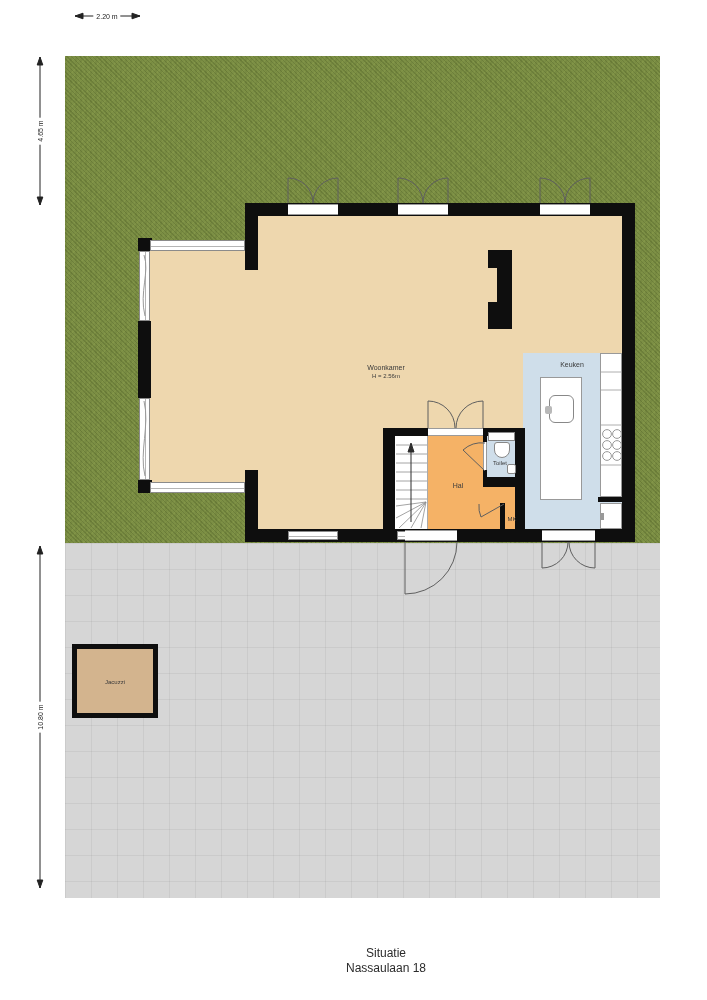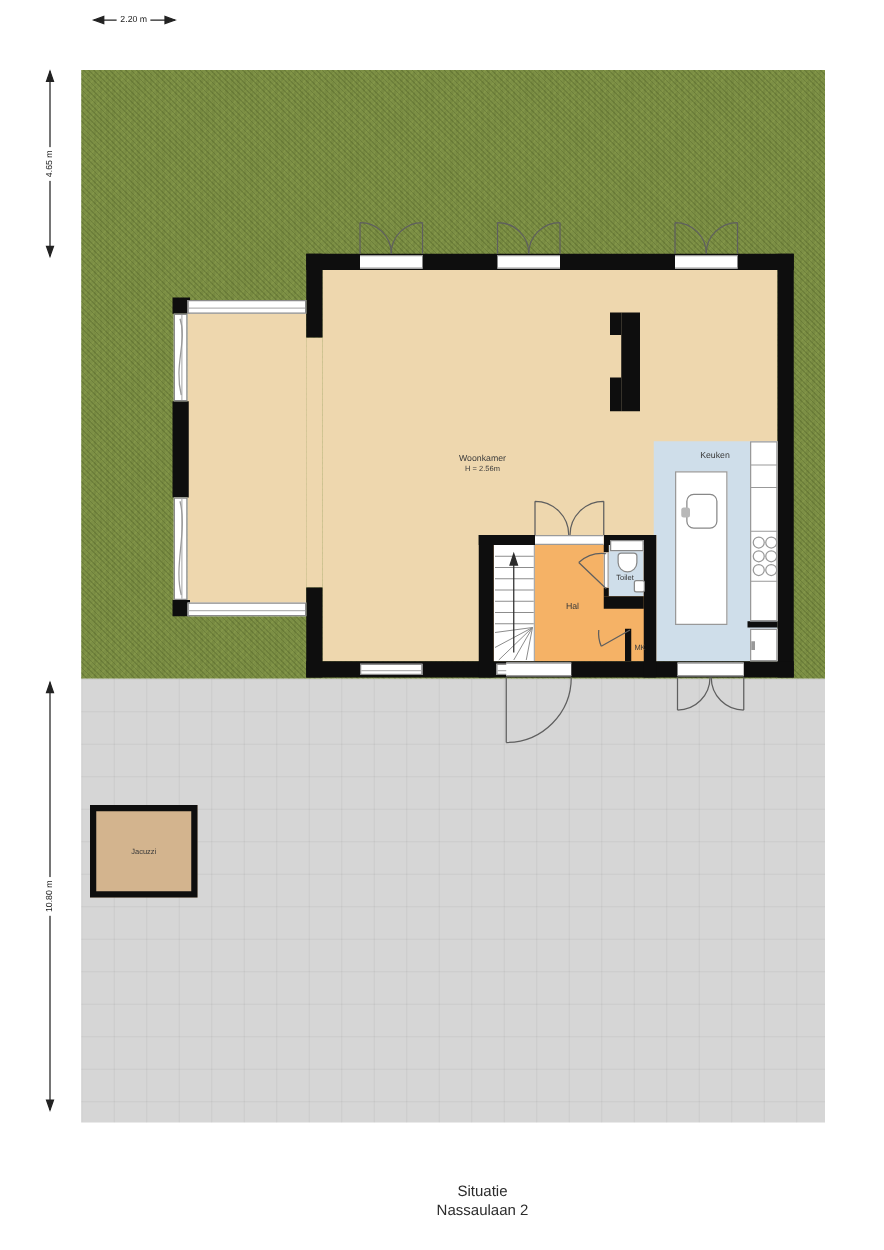--- a/index.html
+++ b/index.html
@@ -173,16 +173,16 @@
   <div class="abs label label-sm" style="left:500px;top:463px;">Toilet</div>
   <div class="abs label label-sm" style="left:512px;top:519px;">MK</div>
   <div class="abs label label-sm" style="left:115px;top:682px;">Jacuzzi</div>
 
   <div class="abs dimlabel" style="left:107px;top:16px;transform:translate(-50%,-50%);">2.20 m</div>
   <div class="abs dimlabel" style="left:40px;top:131px;transform:translate(-50%,-50%) rotate(-90deg);">4.65 m</div>
   <div class="abs dimlabel" style="left:40px;top:717px;transform:translate(-50%,-50%) rotate(-90deg);">10.80 m</div>
 
   <div class="abs title" style="left:246px;top:946px;width:280px;">
     <div>Situatie</div>
-    <div>Nassaulaan 2</div>
+    <div>Nassaulaan 18</div>
   </div>
 
 </div>
 
 </body></html>

